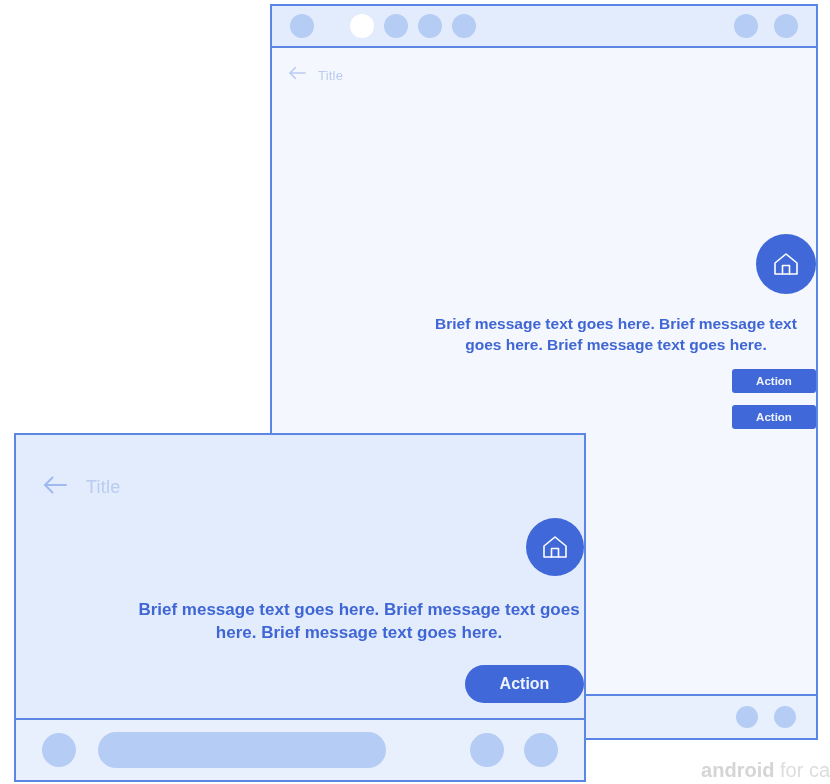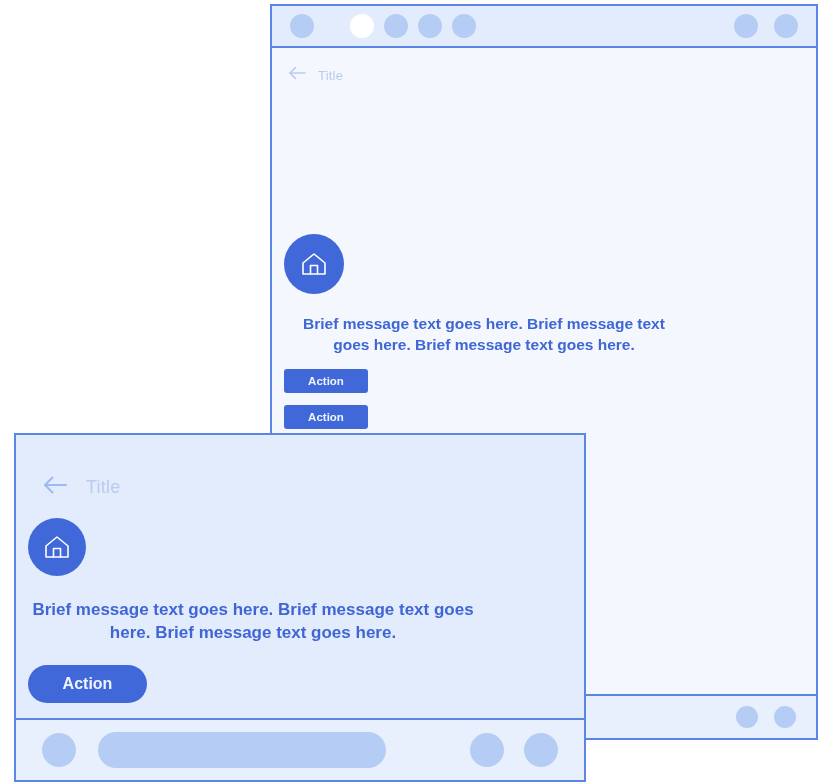--- a/index.html
+++ b/index.html
@@ -21,21 +21,21 @@
   .dot { border-radius: 50%; background: #b5ccf5; flex: none; }
   .dot.white { background: #ffffff; }
   .pill-bar { border-radius: 999px; background: #b5ccf5; flex: none; }
 
   .titlebar { position: absolute; left: 0; right: 0; display: flex; align-items: center; }
   .back-arrow { flex: none; display: block; }
   .title-text { color: #b9ccef; letter-spacing: .2px; }
 
   .center-block {
     position: absolute; left: 12px; right: 0;
-    display: flex; flex-direction: column; align-items: flex-start;
+    display: flex; flex-direction: column; align-items: flex-end;
   }
   .icon-circle {
     border-radius: 50%; background: #4168d8;
     display: flex; align-items: center; justify-content: center;
   }
   .msg { color: #3f66d4; font-weight: bold; text-align: center; line-height: 1.35; }
   .btn-row { display: flex; flex-direction: column; }
   .btn {
     background: #4168d8; color: #eef3ff; font-weight: bold;
     display: flex; align-items: center; justify-content: center;
@@ -182,14 +182,17 @@
     <div id="front-bottom">
       <span class="dot"></span>
       <span class="pill-bar"></span>
       <div class="grp-right">
         <span class="dot"></span>
         <span class="dot"></span>
       </div>
     </div>
   </div>
 
+  <div id="watermark">
+    <span class="brand">android</span><span> for ca</span>
+  </div>
 
 </div>
 
 </body></html>

